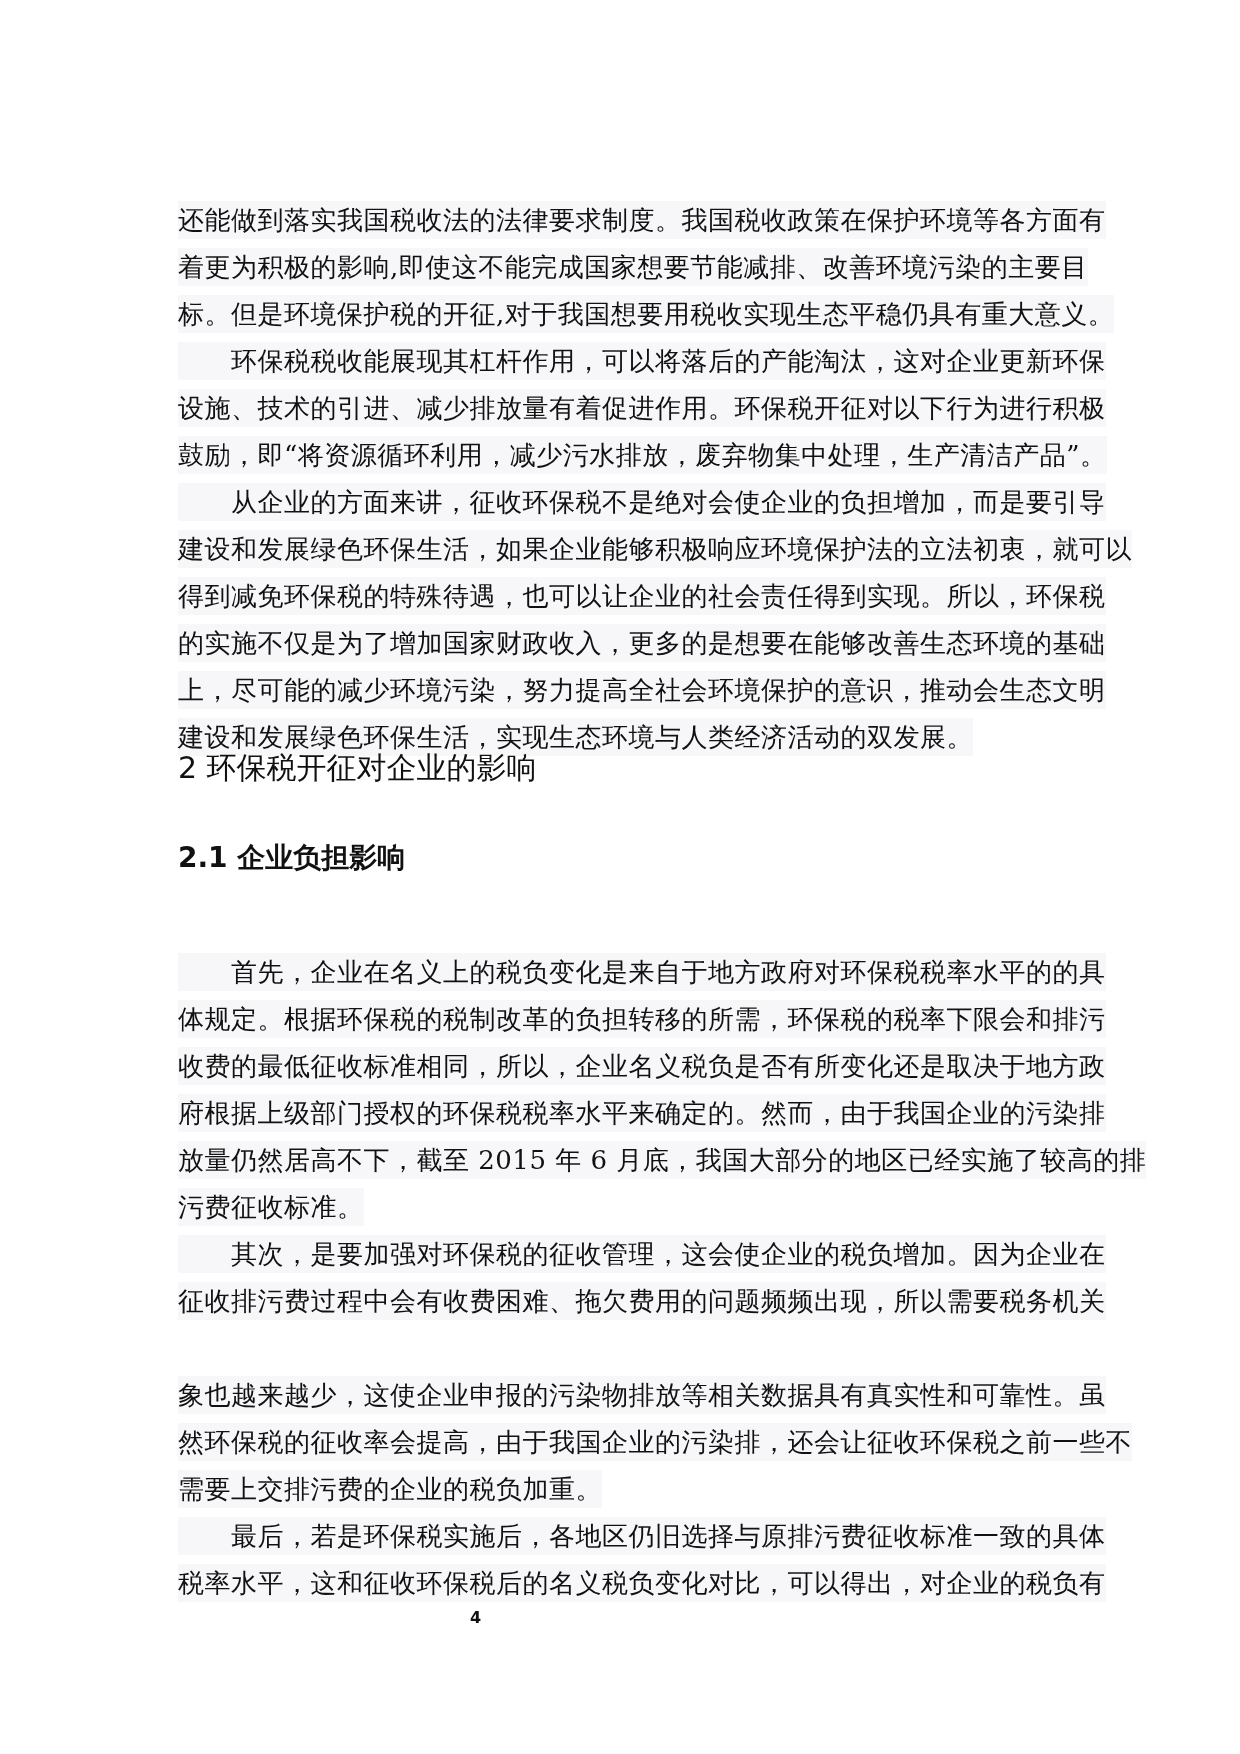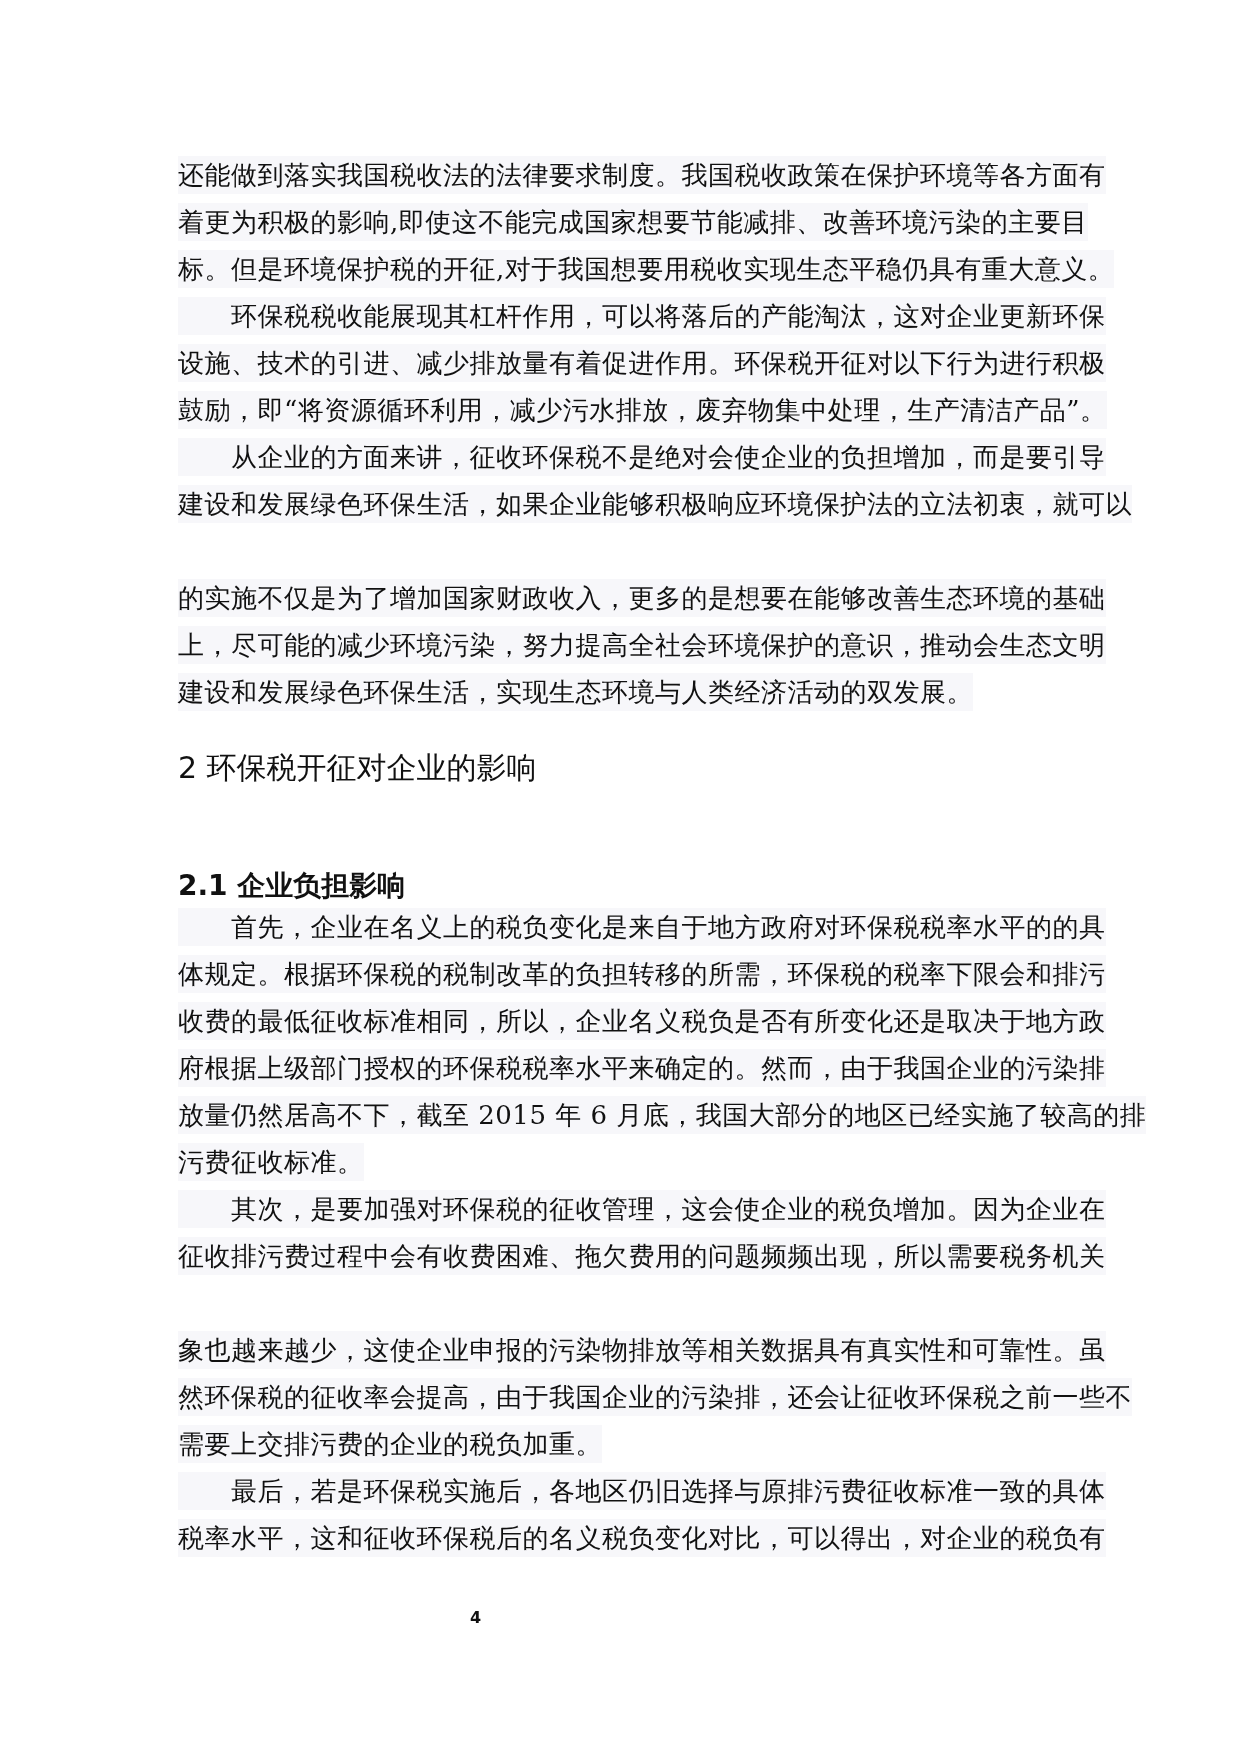--- a/index.html
+++ b/index.html
@@ -1,39 +1,40 @@
 <!DOCTYPE html>
 <html><head>
 <meta charset="utf-8">
 <style>
   html, body { margin:0; padding:0; background:#ffffff; }
   body { width:1240px; height:1754px; position:relative; overflow:hidden;
          font-family: "DejaVu Serif", "Liberation Serif", serif; color:#111; }
   .page { position:absolute; left:0; top:0; width:1240px; height:1754px; background:#fff; }
   .line { position:absolute; left:178px; height:38px; line-height:38px; font-size:26px;
-          white-space:nowrap; background:#f7f7fa; letter-spacing:0.5px; }
+          white-space:nowrap; background:#f7f7fa; letter-spacing:0.5px;margin-top:45px; }
   .h1 { position:absolute; left:178px; top:748px; font-family:"DejaVu Sans","Liberation Sans",sans-serif;
         font-weight:normal; font-size:30px; line-height:40px; }
   .h2 { position:absolute; left:178px; top:838px; font-family:"DejaVu Sans","Liberation Sans",sans-serif;
-        font-weight:bold; font-size:28px; line-height:40px;margin-top:28px; }
+        font-weight:bold; font-size:28px; line-height:40px; }
   .pgnum { position:absolute; left:470px; top:1608px; font-family:"DejaVu Sans","Liberation Sans",sans-serif;
            font-weight:bold; font-size:16px; }
 </style>
 </head>
 <body>
 
 <div class="page">
   <div class="line" style="top:156px">还能做到落实我国税收法的法律要求制度。我国税收政策在保护环境等各方面有</div>
   <div class="line" style="top:203px">着更为积极的影响,即使这不能完成国家想要节能减排、改善环境污染的主要目</div>
   <div class="line" style="top:250px">标。但是环境保护税的开征,对于我国想要用税收实现生态平稳仍具有重大意义。</div>
   <div class="line" style="top:344px">设施、技术的引进、减少排放量有着促进作用。环保税开征对以下行为进行积极</div>
   <div class="line" style="top:297px">　　环保税税收能展现其杠杆作用，可以将落后的产能淘汰，这对企业更新环保</div>
   <div class="line" style="top:391px">鼓励，即“将资源循环利用，减少污水排放，废弃物集中处理，生产清洁产品”。</div>
   <div class="line" style="top:438px">　　从企业的方面来讲，征收环保税不是绝对会使企业的负担增加，而是要引导</div>
   <div class="line" style="top:485px">建设和发展绿色环保生活，如果企业能够积极响应环境保护法的立法初衷，就可以</div>
+  <div class="line" style="top:532px">得到减免环保税的特殊待遇，也可以让企业的社会责任得到实现。所以，环保税</div>
   <div class="line" style="top:579px">的实施不仅是为了增加国家财政收入，更多的是想要在能够改善生态环境的基础</div>
   <div class="line" style="top:626px">上，尽可能的减少环境污染，努力提高全社会环境保护的意识，推动会生态文明</div>
   <div class="line" style="top:673px">建设和发展绿色环保生活，实现生态环境与人类经济活动的双发展。</div>
 
   <div class="h1">2  环保税开征对企业的影响</div>
   <div class="h2">2.1  企业负担影响</div>
 
   <div class="line" style="top:908px">　　首先，企业在名义上的税负变化是来自于地方政府对环保税税率水平的的具</div>
   <div class="line" style="top:955px">体规定。根据环保税的税制改革的负担转移的所需，环保税的税率下限会和排污</div>
   <div class="line" style="top:1002px">收费的最低征收标准相同，所以，企业名义税负是否有所变化还是取决于地方政</div>

